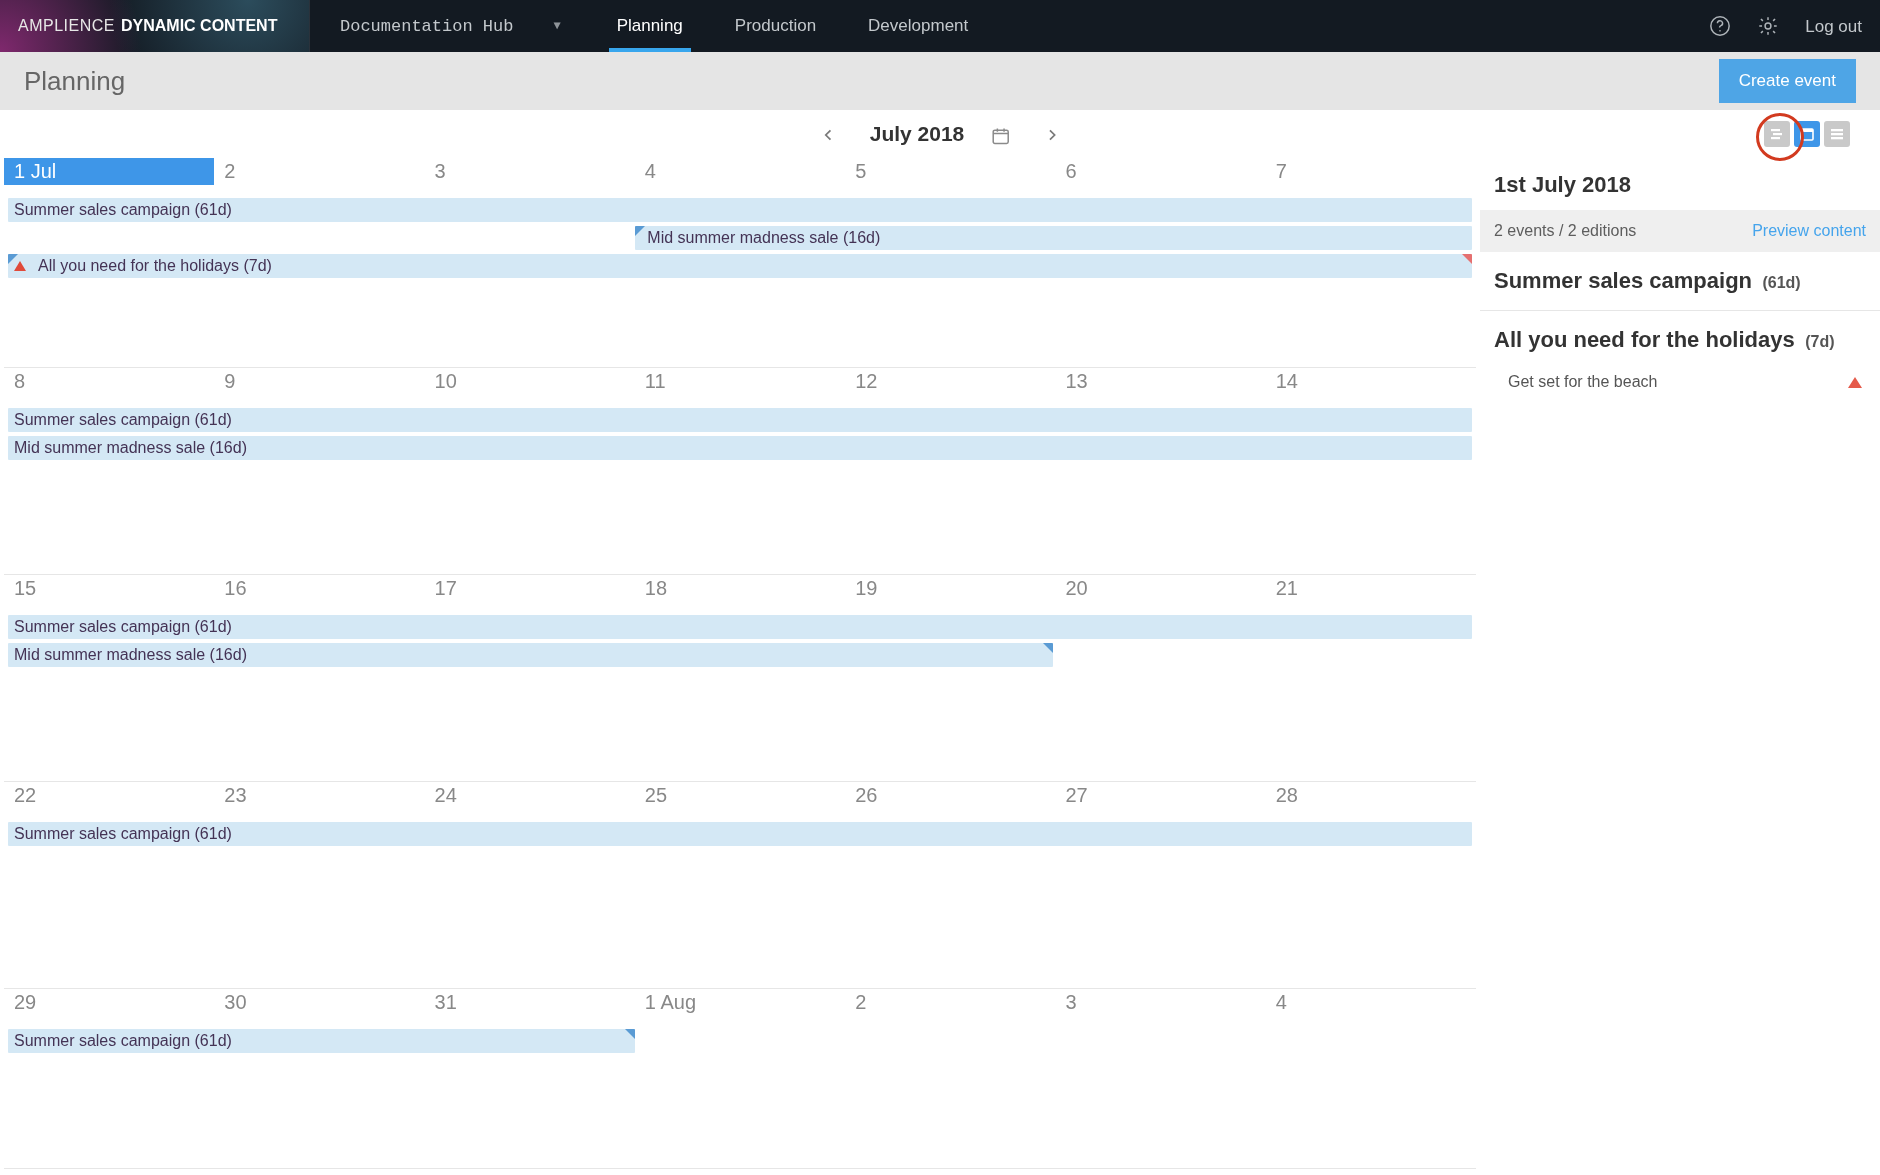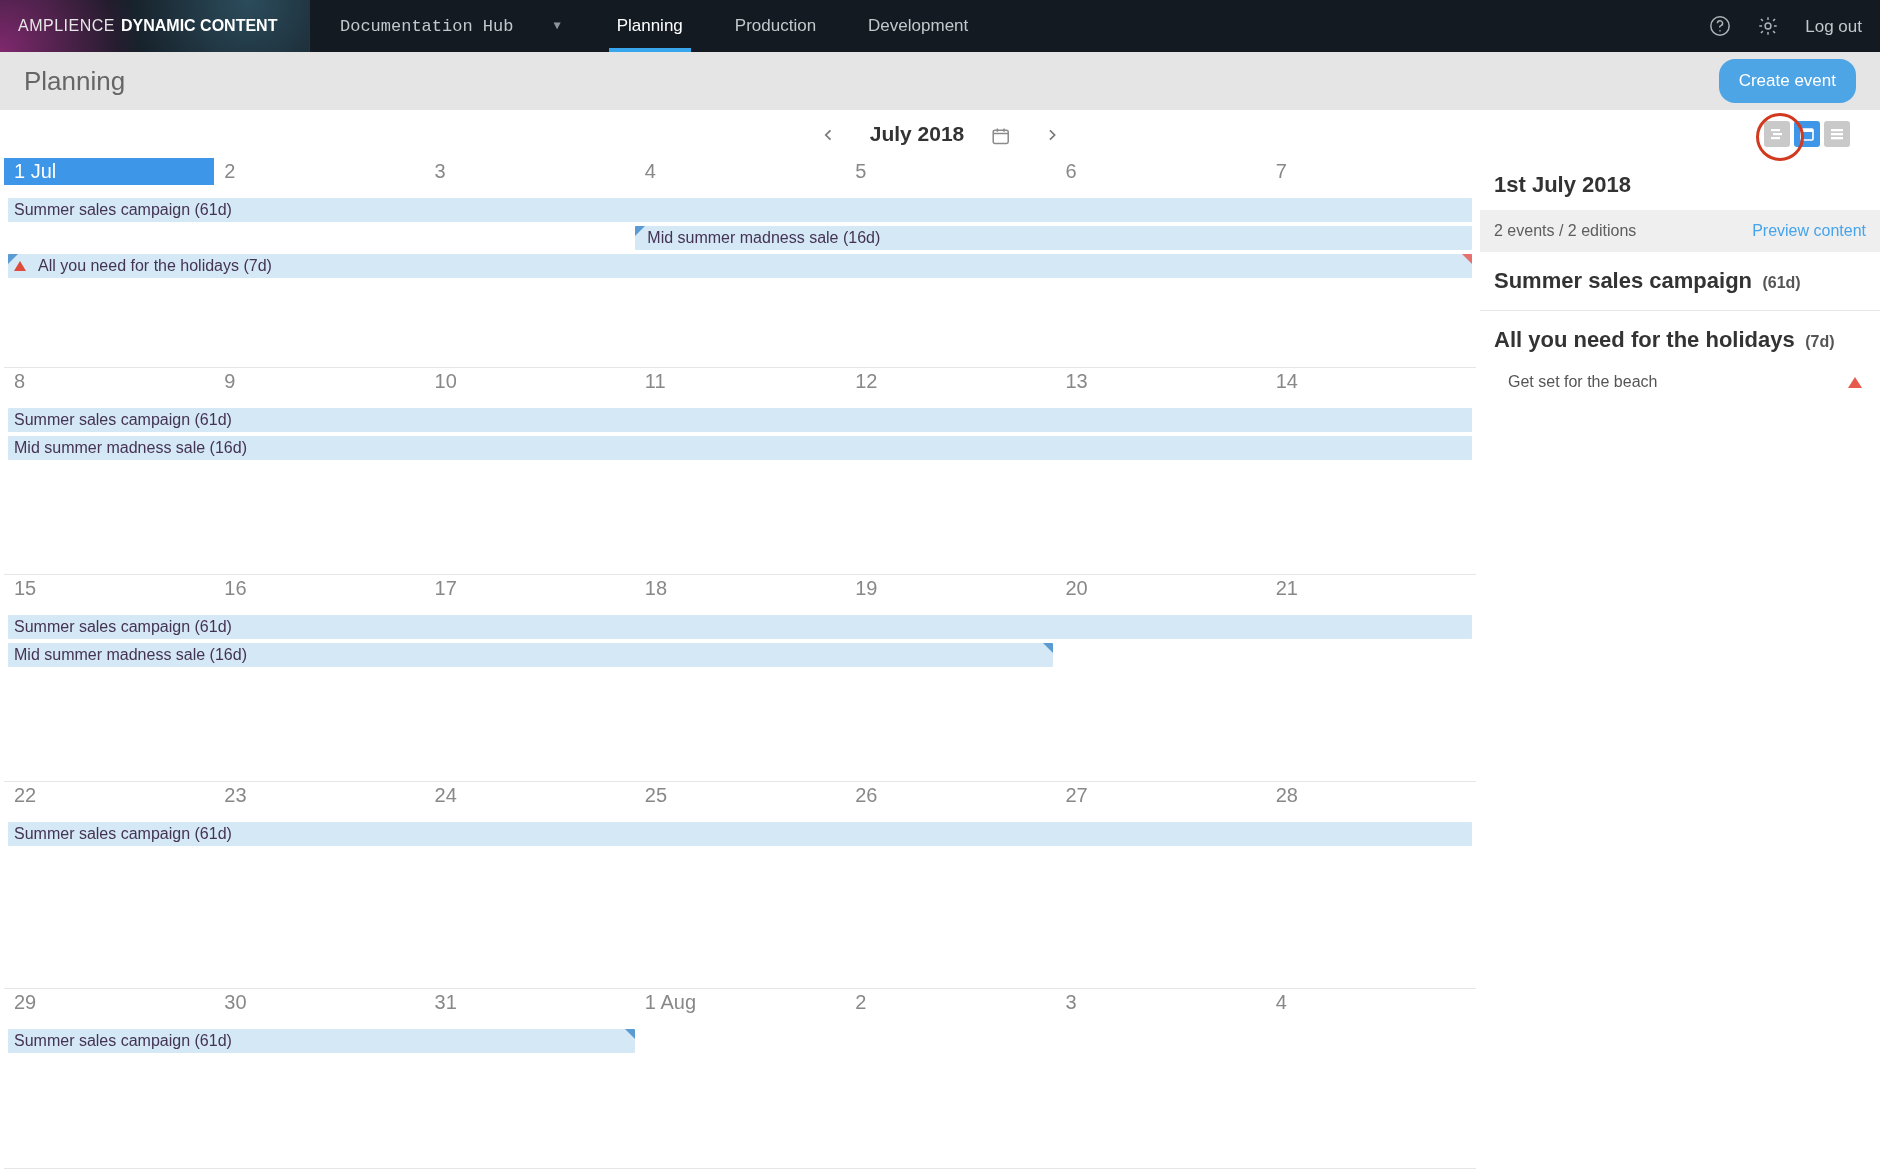--- a/index.html
+++ b/index.html
@@ -22,21 +22,21 @@
   .tab{ padding:0 26px; display:flex; align-items:center; font-size:17px; color:#c3c8cc; cursor:pointer; position:relative;}
   .tab.active{ color:#fff;}
   .tab.active::after{ content:""; position:absolute; left:18px; right:18px; bottom:0; height:4px; background:#38a6ed;}
   .top-right{ margin-left:auto; display:flex; align-items:flex-end; gap:26px; padding-right:18px; color:#c3c8cc;}
   .icon-btn{ width:22px; height:22px; display:flex; align-items:center; justify-content:center; cursor:pointer;}
   .logout{ font-size:17px; cursor:pointer;}
 
   
   .subheader{ height:58px; background:#e5e5e5; display:flex; align-items:center; padding:0 24px;}
   .subheader h1{ font-size:26px; font-weight:400; color:#666;}
-  .create-btn{ margin-left:auto; background:#4ea5e6; color:#fff; border:none; border-radius:16px; padding:12px 20px; font-size:17px; cursor:pointer;}
+  .create-btn{ margin-left:auto; background:#4ea5e6; color:#fff; border:none; border-radius:0; padding:12px 20px; font-size:17px; cursor:pointer;}
 
   
   .toolbar{ height:48px; display:flex; align-items:center; padding:0 10px; position:relative;}
   .month-nav{ position:absolute; left:50%; transform:translateX(-50%); display:flex; align-items:flex-end; gap:26px;}
   .chev-btn{ font-size:20px; color:#7a7a7a; cursor:pointer; padding:4px 8px;}
   .month-label{ font-size:21px; font-weight:700; color:#333;}
   .cal-icon{ color:#7a7a7a;}
   .view-toggles{ margin-left:auto; display:flex; gap:4px; align-items:center; padding-right:20px;}
   .vt{ width:26px; height:26px; border-radius:3px; display:flex; align-items:center; justify-content:center; cursor:pointer;}
   .vt.gray{ background:#c9c9c9; color:#fff;}

